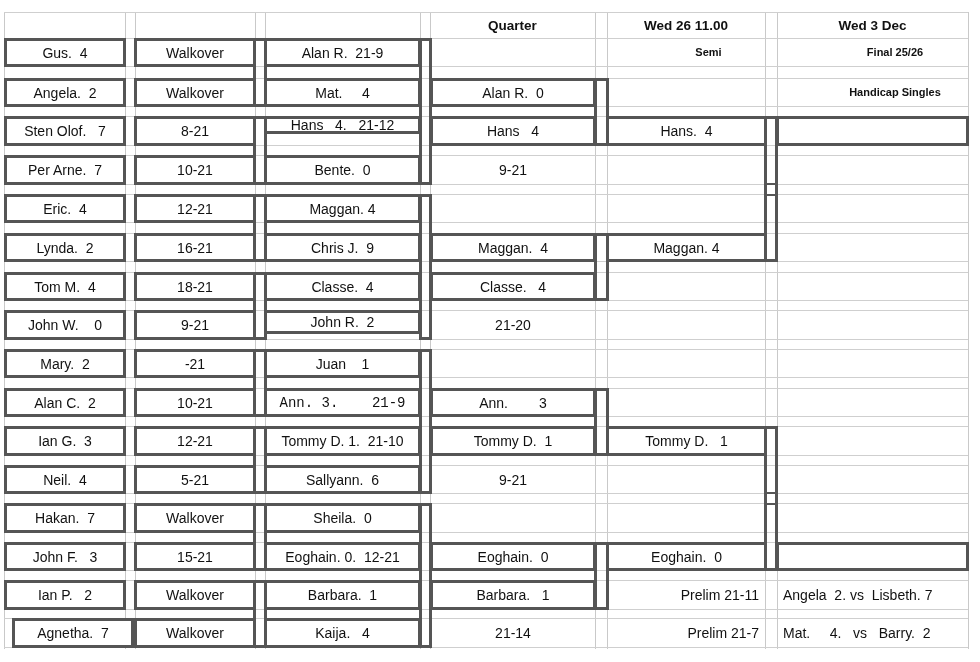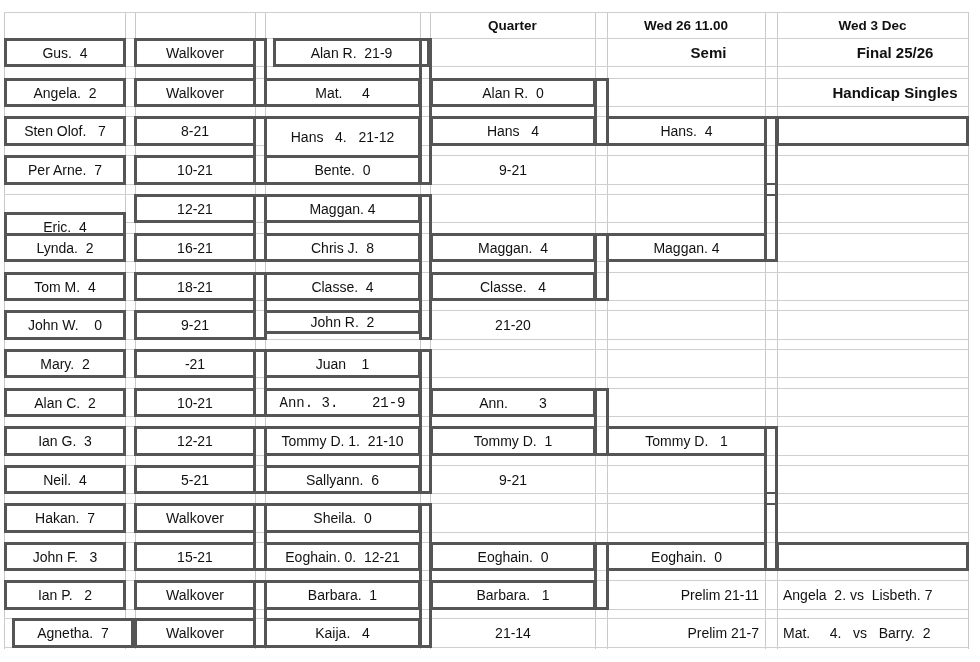--- a/index.html
+++ b/index.html
@@ -2,21 +2,21 @@
 <html><head>
 <meta charset="utf-8">
 <style>
   html,body{margin:0;padding:0;background:#fff;}
   body{width:980px;height:662px;position:relative;overflow:hidden;font-family:"Liberation Sans",sans-serif;color:#111;}
   .vline{position:absolute;top:12px;height:637px;width:1px;background:#c9c9c9;}
   .hline{position:absolute;left:4px;width:964px;height:1px;background:#cfcfcf;}
   .cell{position:absolute;display:flex;align-items:center;justify-content:center;font-size:14px;white-space:pre;box-sizing:border-box;}
   .box{border:3px solid #555;background:#fff;}
   .hdr{font-weight:bold;font-size:13.5px;}
-  .bold{font-weight:bold;font-size:15px;padding-left:45px;}
+  .bold{font-weight:bold;font-size:11px;padding-left:45px;}
   .right{justify-content:flex-end;padding-right:6px;}
   .left{justify-content:flex-start;padding-left:6px;}
   .conn{position:absolute;box-sizing:border-box;border:3px solid #555;background:transparent;}
 </style>
 </head>
 <body>
 
 <div>
   <div class="vline" style="left:4px"></div>
   <div class="vline" style="left:125px"></div>
@@ -70,21 +70,21 @@
 <div class="cell hdr" style="left:777px;top:12px;width:191px;height:26px;">Wed 3 Dec</div>
 <div class="cell bold" style="left:607px;top:38px;width:158px;height:28px;">Semi</div>
 <div class="cell bold" style="left:777px;top:38px;width:191px;height:28px;">Final 25/26</div>
 <div class="cell bold" style="left:777px;top:78px;width:191px;height:28px;">Handicap Singles</div>
 
 <div>
   <div class="cell box" style="left:4px;top:38px;width:122px;height:29px;">Gus.  4</div>
   <div class="cell box" style="left:4px;top:78px;width:122px;height:29px;">Angela.  2</div>
   <div class="cell box" style="left:4px;top:116px;width:122px;height:30px;">Sten Olof.   7</div>
   <div class="cell box" style="left:4px;top:155px;width:122px;height:30px;">Per Arne.  7</div>
-  <div class="cell box" style="left:4px;top:194px;width:122px;height:29px;margin-top:18px;">Eric.  4</div>
+  <div class="cell box" style="left:4px;top:194px;width:122px;height:29px;">Eric.  4</div>
   <div class="cell box" style="left:4px;top:233px;width:122px;height:29px;">Lynda.  2</div>
   <div class="cell box" style="left:4px;top:272px;width:122px;height:29px;">Tom M.  4</div>
   <div class="cell box" style="left:4px;top:310px;width:122px;height:30px;">John W.    0</div>
   <div class="cell box" style="left:4px;top:349px;width:122px;height:29px;">Mary.  2</div>
   <div class="cell box" style="left:4px;top:388px;width:122px;height:29px;">Alan C.  2</div>
   <div class="cell box" style="left:4px;top:426px;width:122px;height:30px;">Ian G.  3</div>
   <div class="cell box" style="left:4px;top:465px;width:122px;height:29px;">Neil.  4</div>
   <div class="cell box" style="left:4px;top:503px;width:122px;height:30px;">Hakan.  7</div>
   <div class="cell box" style="left:4px;top:542px;width:122px;height:29px;">John F.   3</div>
   <div class="cell box" style="left:4px;top:580px;width:122px;height:30px;">Ian P.   2</div>
@@ -111,26 +111,26 @@
 <div>
   <div class="conn" style="left:253px;top:38px;width:14px;height:69px;"></div>
   <div class="conn" style="left:253px;top:116px;width:14px;height:69px;"></div>
   <div class="conn" style="left:253px;top:194px;width:14px;height:68px;"></div>
   <div class="conn" style="left:253px;top:272px;width:14px;height:68px;"></div>
   <div class="conn" style="left:253px;top:349px;width:14px;height:68px;"></div>
   <div class="conn" style="left:253px;top:426px;width:14px;height:68px;"></div>
   <div class="conn" style="left:253px;top:503px;width:14px;height:68px;"></div>
   <div class="conn" style="left:253px;top:580px;width:14px;height:68px;"></div>
 
-  <div class="cell box" style="left:273px;top:38px;width:157px;height:29px;">Alan R.  21-9</div>
+  <div class="cell box" style="left:264px;top:38px;width:157px;height:29px;">Alan R.  21-9</div>
   <div class="cell box" style="left:264px;top:78px;width:157px;height:29px;">Mat.     4</div>
-  <div class="cell box" style="left:264px;top:116px;width:157px;height:42px;">Hans   4.   21-12</div>
+  <div class="cell box" style="left:264px;top:116px;width:157px;height:18px;">Hans   4.   21-12</div>
   <div class="cell box" style="left:264px;top:155px;width:157px;height:30px;">Bente.  0</div>
   <div class="cell box" style="left:264px;top:194px;width:157px;height:29px;">Maggan. 4</div>
-  <div class="cell box" style="left:264px;top:233px;width:157px;height:29px;">Chris J.  8</div>
+  <div class="cell box" style="left:264px;top:233px;width:157px;height:29px;">Chris J.  9</div>
   <div class="cell box" style="left:264px;top:272px;width:157px;height:29px;">Classe.  4</div>
   <div class="cell box" style="left:264px;top:310px;width:157px;height:24px;">John R.  2</div>
   <div class="cell box" style="left:264px;top:349px;width:157px;height:29px;">Juan    1</div>
   <div class="cell box" style="left:264px;top:388px;width:157px;height:29px;font-family:Liberation Mono, monospace;">Ann. 3.    21-9</div>
   <div class="cell box" style="left:264px;top:426px;width:157px;height:30px;">Tommy D. 1.  21-10</div>
   <div class="cell box" style="left:264px;top:465px;width:157px;height:29px;">Sallyann.  6</div>
   <div class="cell box" style="left:264px;top:503px;width:157px;height:30px;">Sheila.  0</div>
   <div class="cell box" style="left:264px;top:542px;width:157px;height:29px;">Eoghain. 0.  12-21</div>
   <div class="cell box" style="left:264px;top:580px;width:157px;height:30px;">Barbara.  1</div>
   <div class="cell box" style="left:264px;top:618px;width:157px;height:30px;">Kaija.   4</div>

